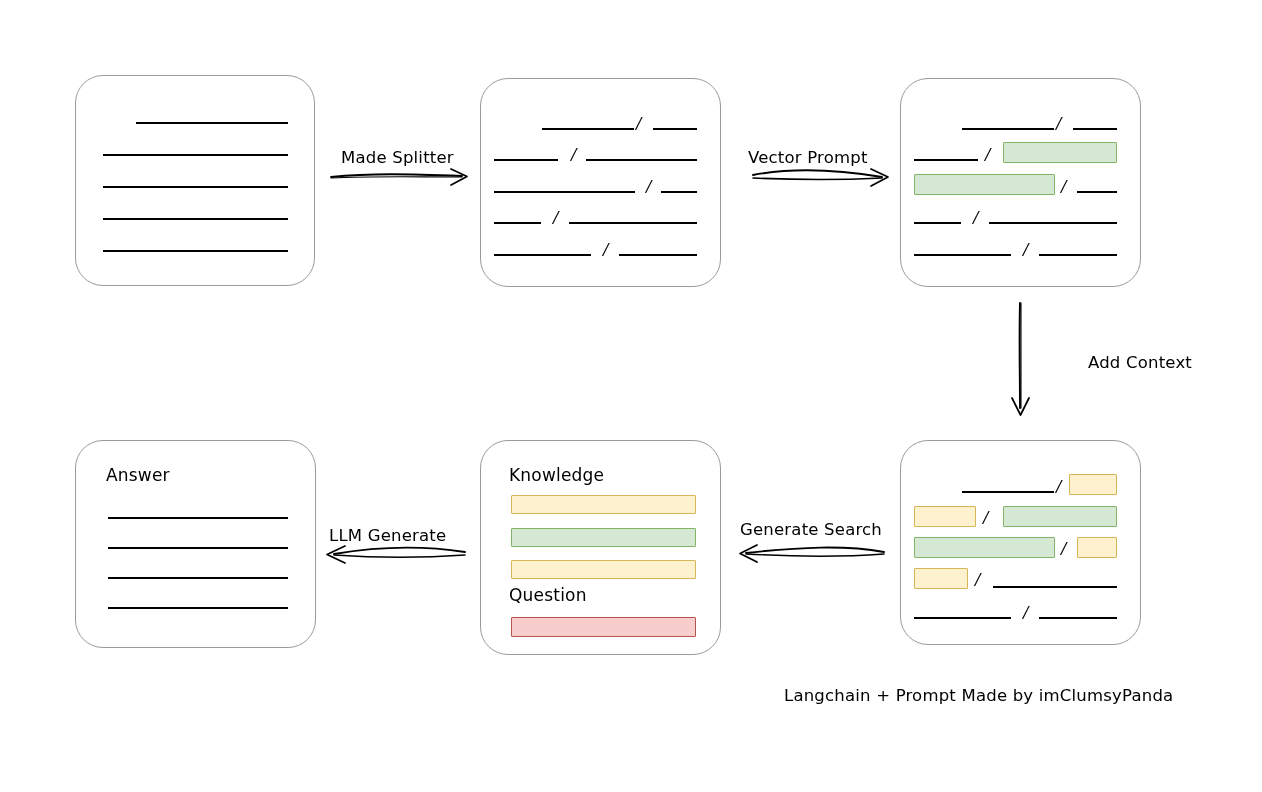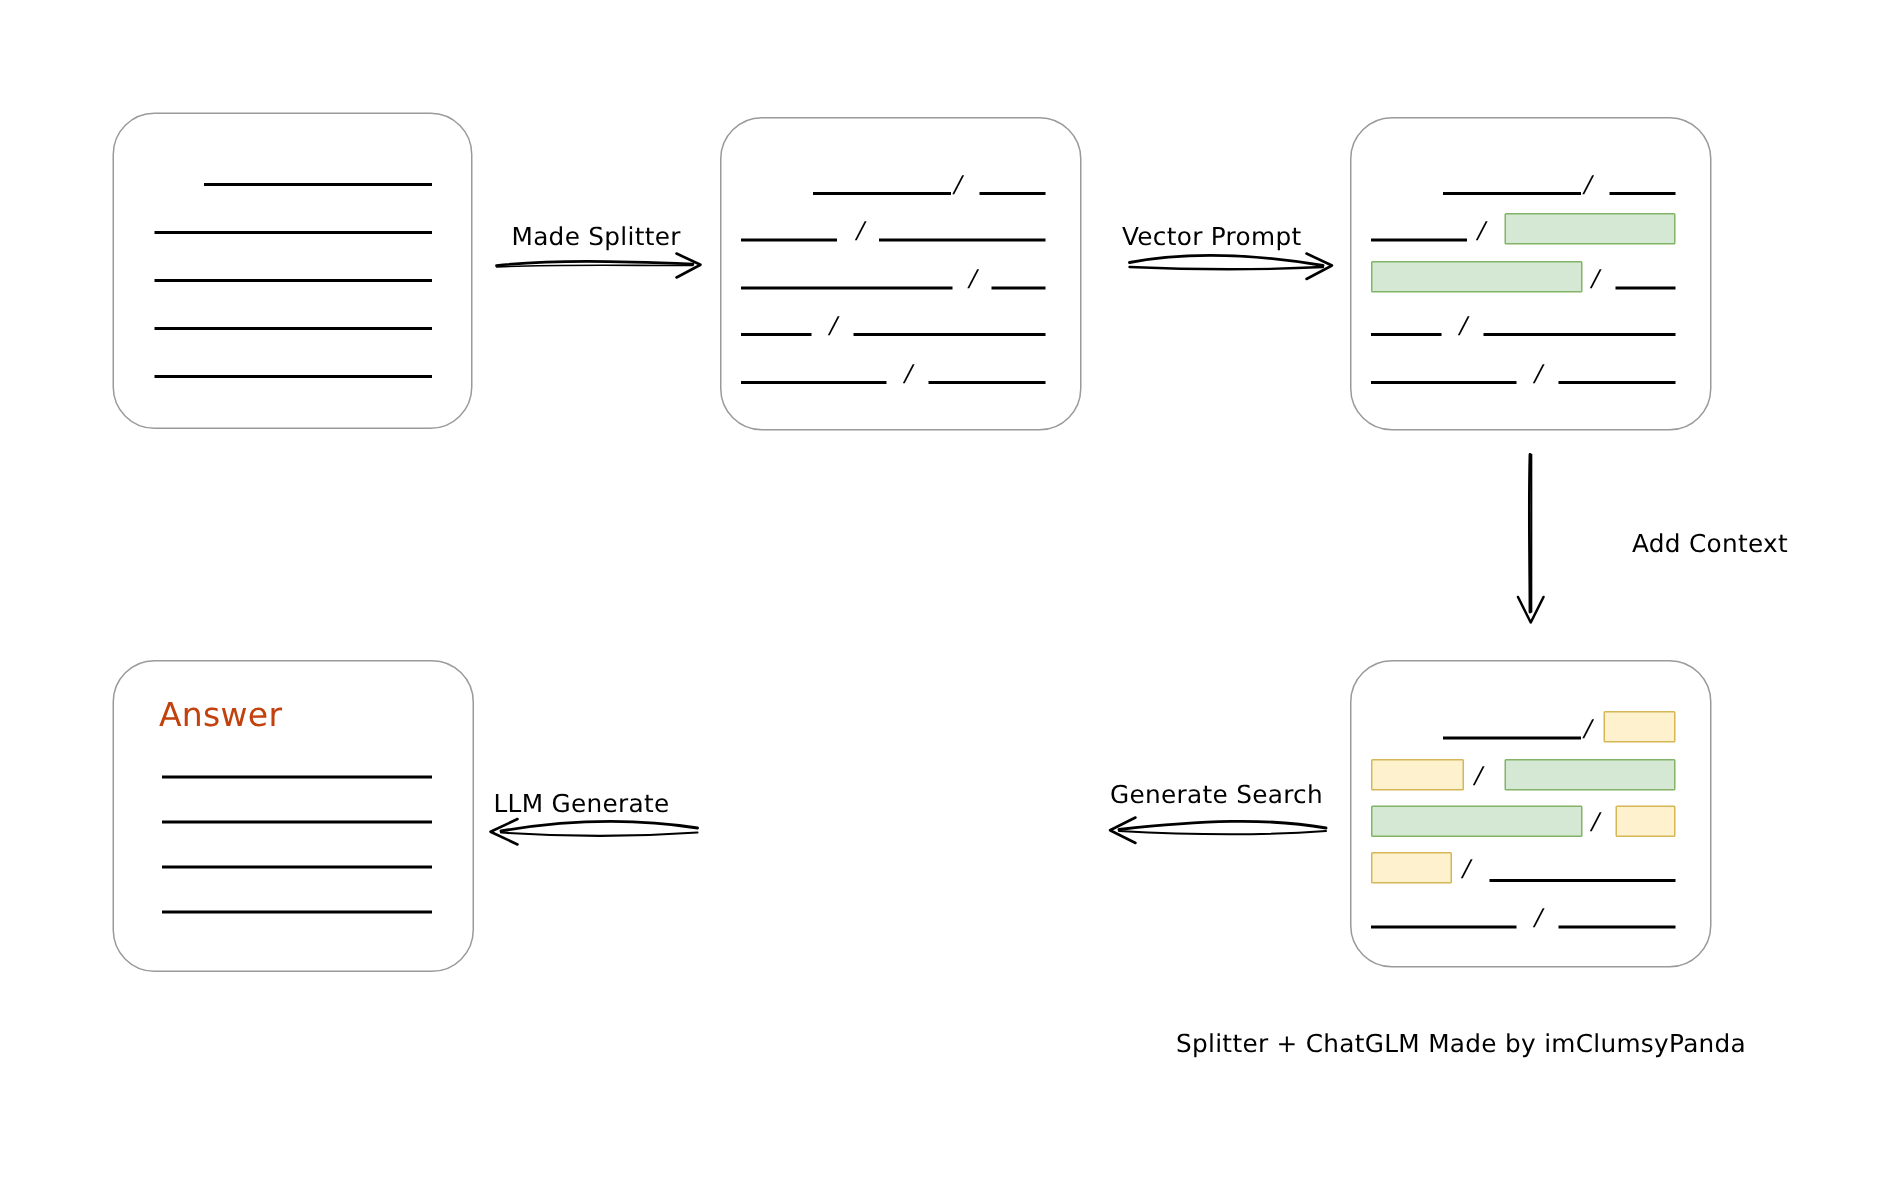--- a/index.html
+++ b/index.html
@@ -47,22 +47,22 @@
     border-width: 1.4px;
     border-style: solid;
     border-radius: 1px;
   }
   .chip.green { background: #d5e8d4; border-color: #82b366; }
   .chip.yellow { background: #fdf2cd; border-color: #d6b656; }
   .chip.red   { background: #f8cecc; border-color: #b85450; }
 
   .box-label {
     position: absolute;
-    color: #c2410c;
-    font-size: 22px;
+    color: #000000;
+    font-size: 17px;
     letter-spacing: .2px;
     white-space: nowrap;
   }
   .edge-label {
     position: absolute;
     color: #000;
     font-size: 16.5px;
     white-space: nowrap;
     letter-spacing: .2px;
   }
@@ -154,20 +154,28 @@
 
     <div class="chip yellow" style="left:13px;  top:127px; width:54px; height:21px;"></div>
     <span class="slash" style="left:74px;  top:129px;">/</span>
     <div class="rule" style="left:92px;  top:145px; width:124px;"></div>
 
     <div class="rule" style="left:13px;  top:176px; width:97px;"></div>
     <span class="slash" style="left:122px; top:162px;">/</span>
     <div class="rule" style="left:138px; top:176px; width:78px;"></div>
   </div>
 
+  <div class="node-box" style="left:480px; top:440px; width:241px; height:215px;">
+    <div class="box-label" style="left:28px; top:24px;">Knowledge</div>
+    <div class="chip yellow" style="left:30px; top:54px; width:185px; height:19px;"></div>
+    <div class="chip green" style="left:30px; top:87px; width:185px; height:19px;"></div>
+    <div class="chip yellow" style="left:30px; top:119px; width:185px; height:19px;"></div>
+    <div class="box-label" style="left:28px; top:144px;">Question</div>
+    <div class="chip red" style="left:30px; top:176px; width:185px; height:20px;"></div>
+  </div>
 
   <div class="node-box" style="left:75px; top:440px; width:241px; height:208px;">
     <div class="box-label" style="left:30px; top:24px;">Answer</div>
     <div class="rule" style="left:32px; top:76px;  width:180px;"></div>
     <div class="rule" style="left:32px; top:106px; width:180px;"></div>
     <div class="rule" style="left:32px; top:136px; width:180px;"></div>
     <div class="rule" style="left:32px; top:166px; width:180px;"></div>
   </div>
 
   <svg class="arrow-layer" viewBox="0 0 1262 792">
@@ -202,15 +210,15 @@
       <path d="M345 546 L 327 554.5 L 345 563" fill="none" stroke="#000" stroke-width="1.7" stroke-linejoin="round" stroke-linecap="round"></path>
     </g>
   </svg>
 
   <div class="edge-label" style="left:341px; top:148px;">Made Splitter</div>
   <div class="edge-label" style="left:748px; top:148px;">Vector Prompt</div>
   <div class="edge-label" style="left:1088px; top:353px;">Add Context</div>
   <div class="edge-label" style="left:740px; top:520px;">Generate Search</div>
   <div class="edge-label" style="left:329px; top:526px;">LLM Generate</div>
 
-  <div class="footer-note" style="left:784px; top:686px;">Splitter + ChatGLM Made by imClumsyPanda</div>
+  <div class="footer-note" style="left:784px; top:686px;">Langchain + Prompt Made by imClumsyPanda</div>
 
 </div>
 
 </body></html>

